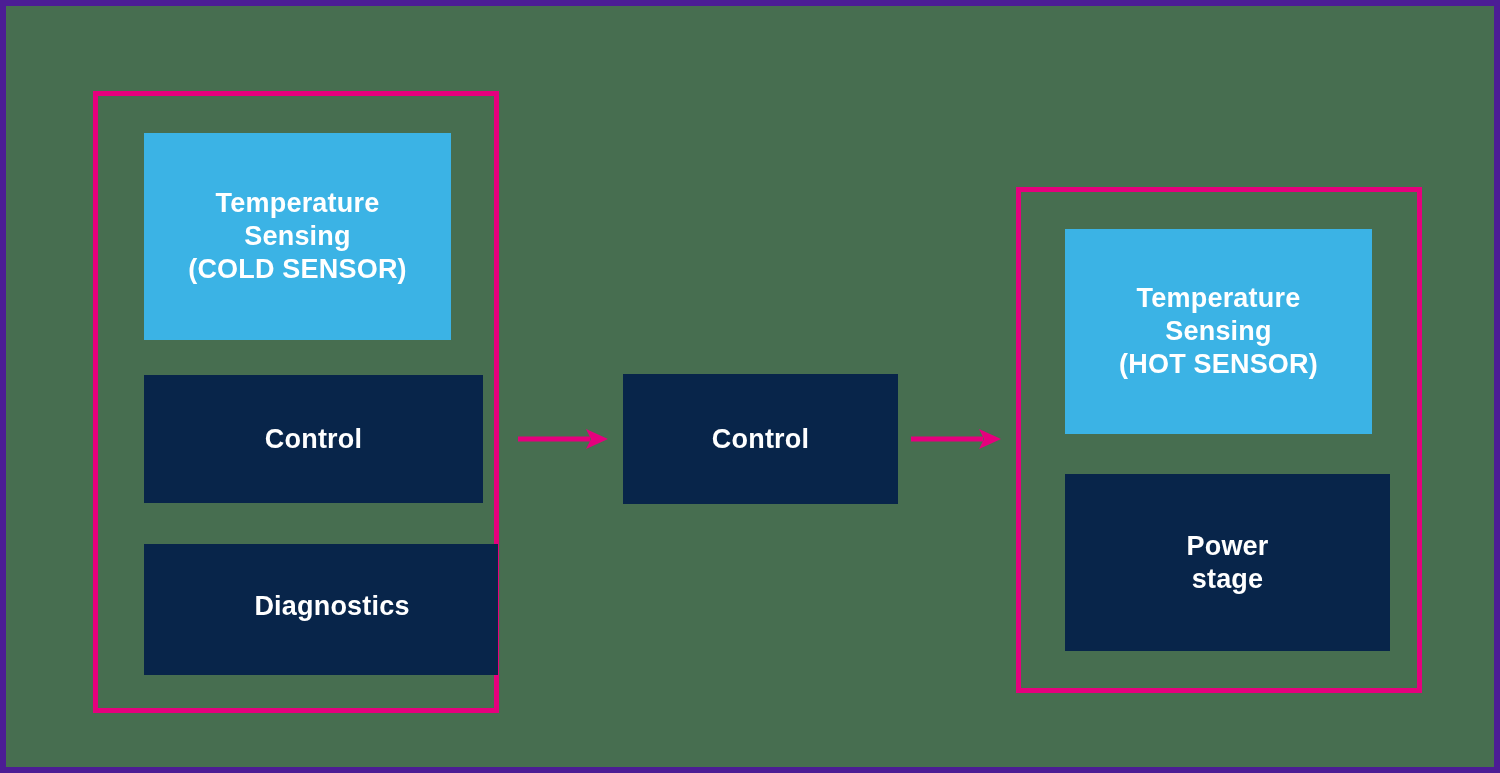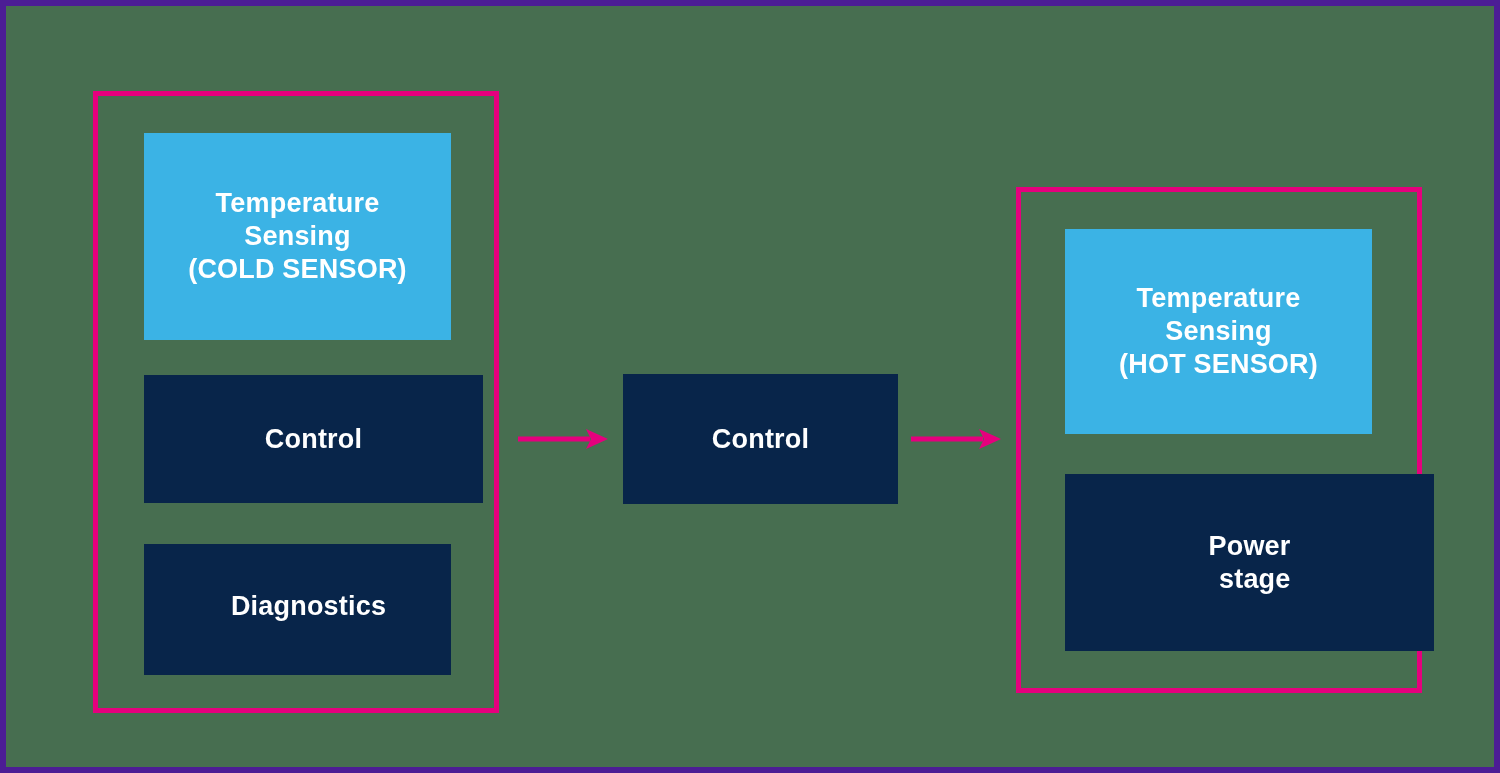--- a/index.html
+++ b/index.html
@@ -75,21 +75,21 @@
   }
   .block-control {
     left: 138px;
     top: 369px;
     width: 339px;
     height: 128px;
   }
   .block-diagnostics {
     left: 138px;
     top: 538px;
-    width: 307px;
+    width: 354px;
     height: 131px;
     align-items: flex-start;
     padding-top: 46px;
     padding-left: 22px;
   }
 
   
   .block-driving {
     left: 617px;
     top: 368px;
@@ -100,23 +100,22 @@
   
   .block-hot-sensor {
     left: 1059px;
     top: 223px;
     width: 307px;
     height: 205px;
   }
   .block-power-stage {
     left: 1059px;
     top: 468px;
-    width: 369px;
+    width: 325px;
     height: 177px;
-    text-align: right;
   }
 
   
   .arrow {
     position: absolute;
     height: 40px;
     pointer-events: none;
   }
   .arrow svg {
     display: block;

